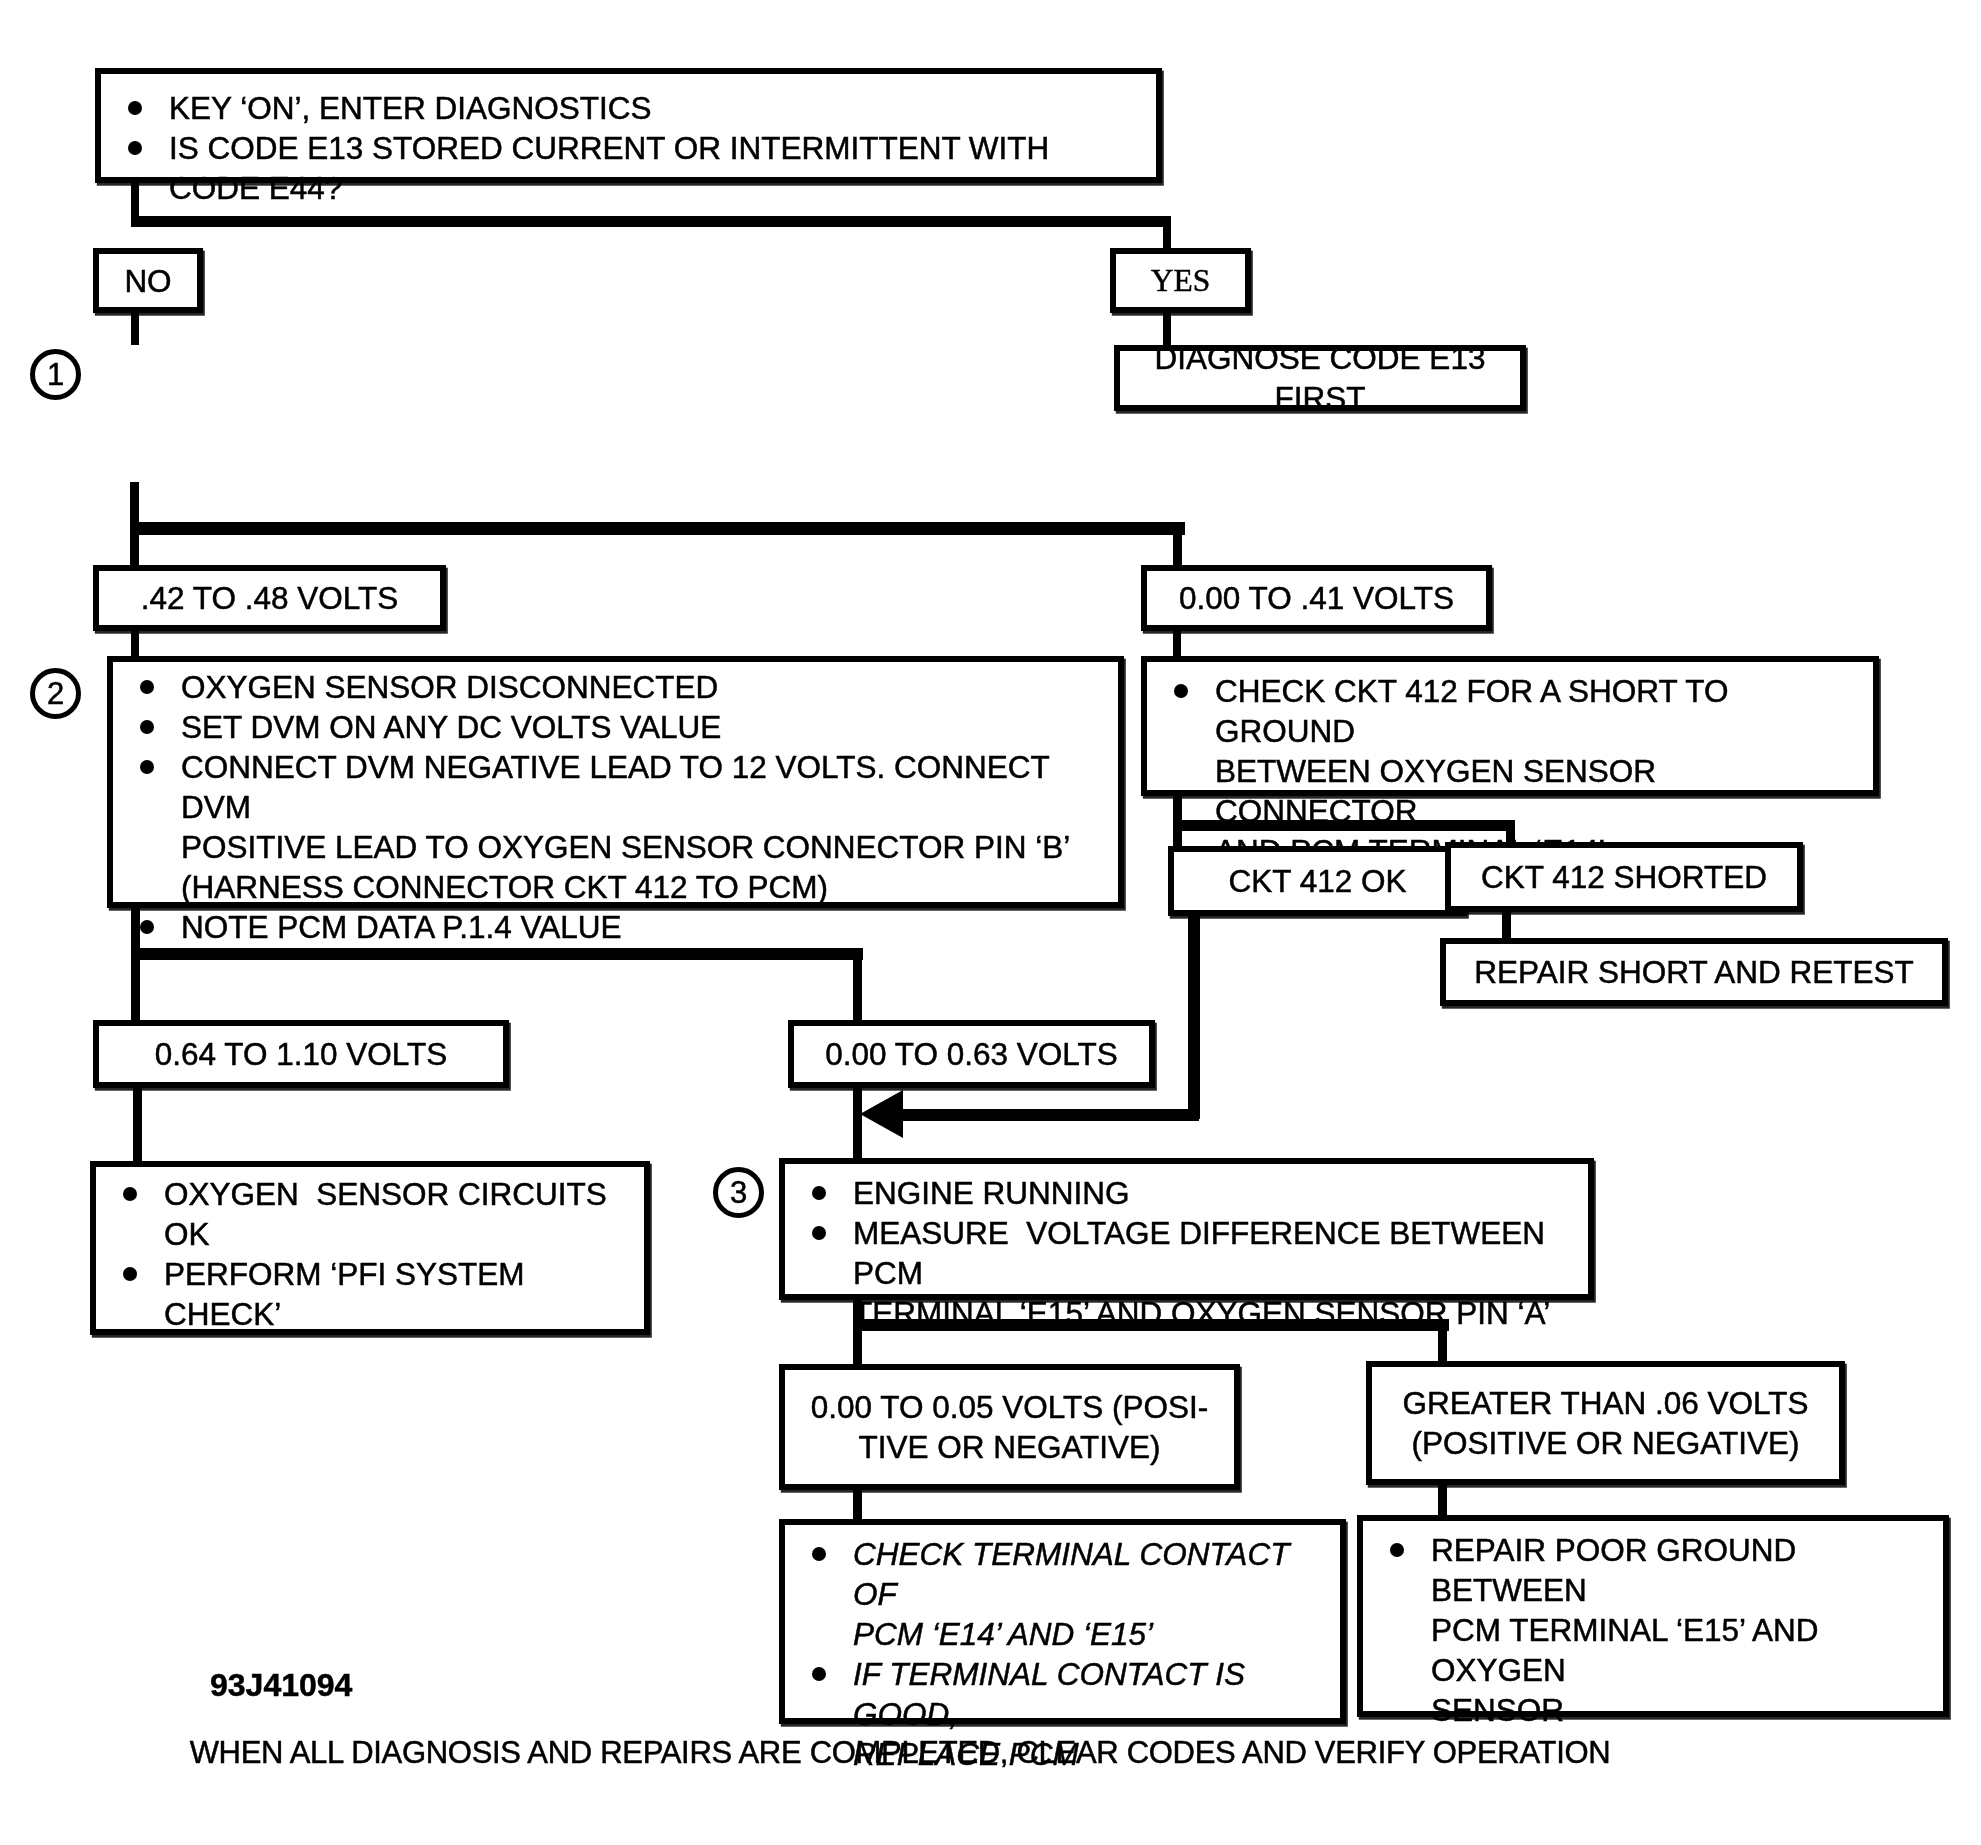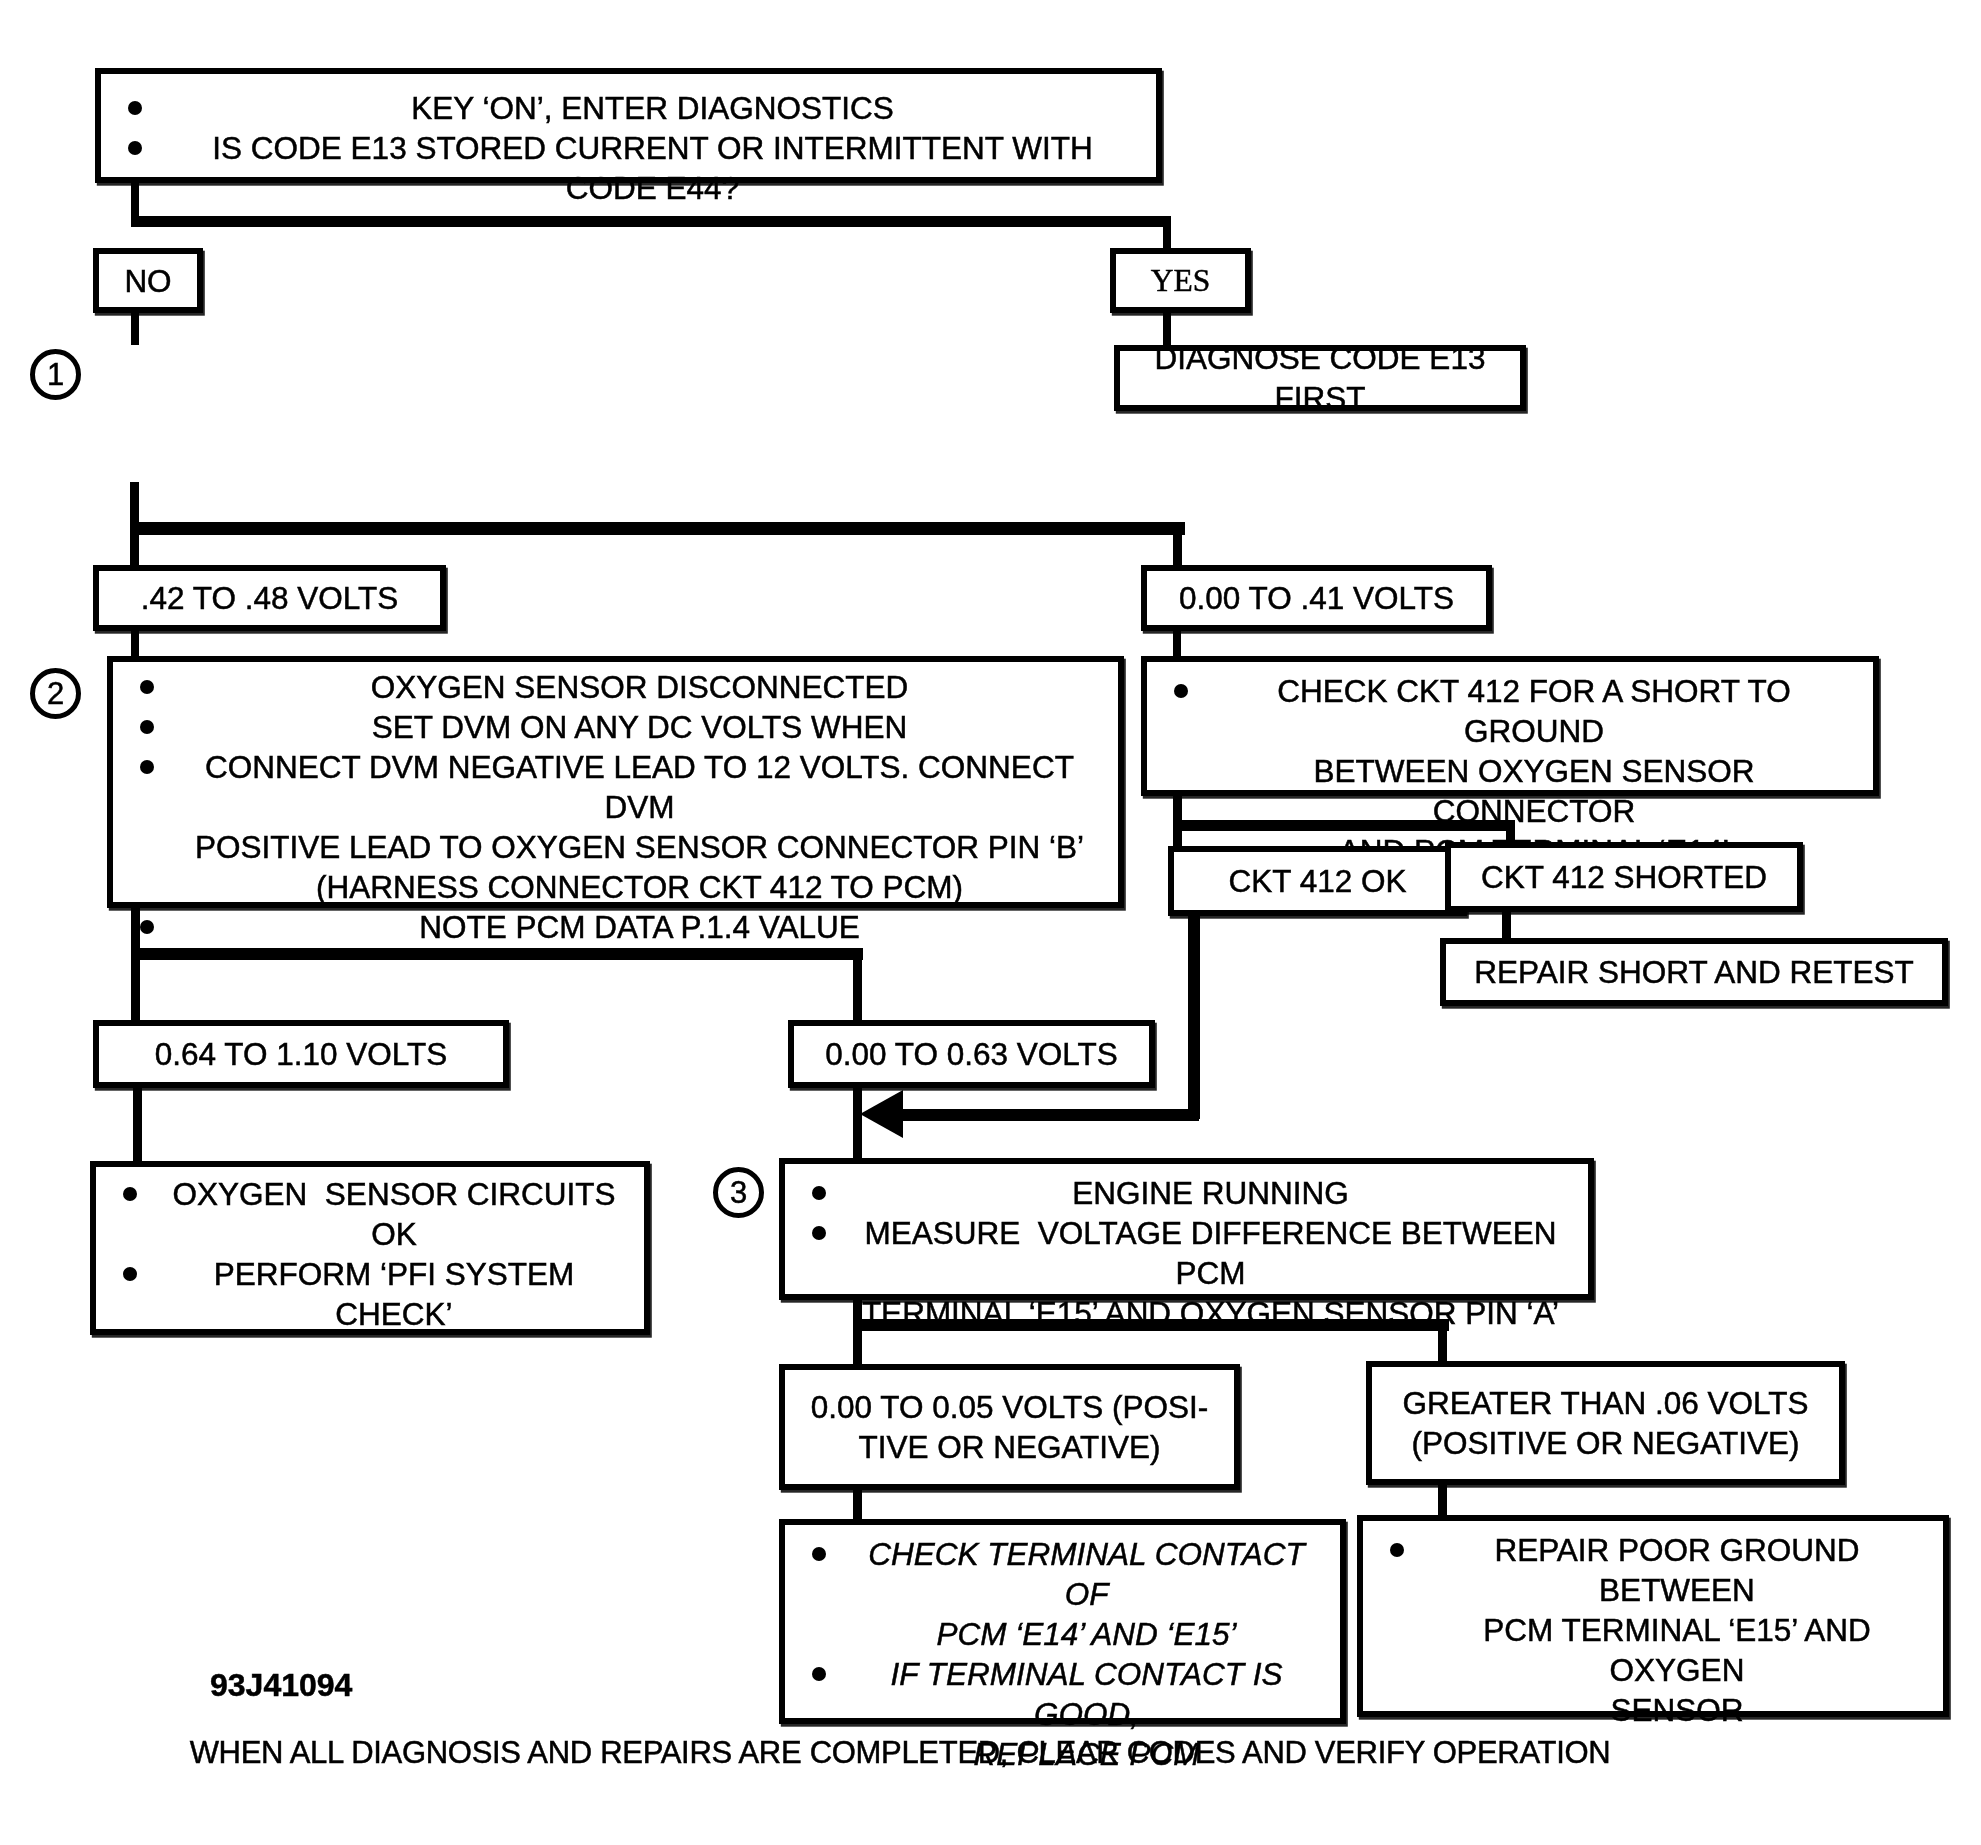--- a/index.html
+++ b/index.html
@@ -4,21 +4,21 @@
 <style>
   html,body{margin:0;padding:0;background:#fff;}
   #canvas{position:relative;width:1982px;height:1845px;background:#ffffff;overflow:hidden;
           font-family:"Liberation Sans","DejaVu Sans",sans-serif;color:#000;
           -webkit-text-stroke:0.5px #000;}
   .box{position:absolute;border:6.3px solid #000;background:#fff;box-sizing:border-box;
        font-size:31.5px;line-height:40px;box-shadow:1.8px 2.7px 0 rgba(0,0,0,0.85);}
   .lab{display:flex;align-items:center;justify-content:center;text-align:center;white-space:pre-line;}
   .line{position:absolute;background:#000;}
   ul.bl{margin:0;padding:9px 20px 0 0;list-style:none;}
-  .bl li{position:relative;padding-left:68px;text-align:center;}
+  .bl li{position:relative;padding-left:68px;}
   .dot{position:absolute;left:27px;top:12.6px;width:14.4px;height:14.4px;border-radius:50%;background:#000;}
   .bt{white-space:pre-wrap;}
   .circ{position:absolute;width:41px;height:41px;border:5.4px solid #000;border-radius:50%;background:#fff;
         display:flex;align-items:center;justify-content:center;font-size:31px;line-height:1;}
   .arrowhead{position:absolute;width:0;height:0;border-top:24px solid transparent;
              border-bottom:24px solid transparent;border-right:43px solid #000;}
   #b-start{left:95px;top:68px;width:1067px;height:115px;}
   #b-start ul.bl{padding-top:14.4px;}
   #b-no{left:93px;top:248px;width:110px;height:65px;}
   #b-yes{left:1110px;top:248px;width:141px;height:65px;font-family:Liberation Serif, serif;}
@@ -99,21 +99,21 @@
 
   <div class="box lab" id="b-v4248"><span>.42 TO .48 VOLTS</span></div>
   <div class="box lab" id="b-v00041"><span>0.00 TO .41 VOLTS</span></div>
 
   <div class="circ" id="c2">
       <span>2</span>
     </div>
   <div class="box" id="b-step2">
     <ul class="bl">
       <li><span class="dot"></span><span class="bt">OXYGEN SENSOR DISCONNECTED</span></li>
-      <li><span class="dot"></span><span class="bt">SET DVM ON ANY DC VOLTS WHEN</span></li>
+      <li><span class="dot"></span><span class="bt">SET DVM ON ANY DC VOLTS VALUE</span></li>
       <li><span class="dot"></span><span class="bt">CONNECT DVM NEGATIVE LEAD TO 12 VOLTS. CONNECT DVM
 POSITIVE LEAD TO OXYGEN SENSOR CONNECTOR PIN ‘B’
 (HARNESS CONNECTOR CKT 412 TO PCM)</span></li>
       <li><span class="dot"></span><span class="bt">NOTE PCM DATA P.1.4 VALUE</span></li>
     </ul>
   </div>
 
   <div class="box" id="b-check412">
     <ul class="bl">
       <li><span class="dot"></span><span class="bt">CHECK CKT 412 FOR A SHORT TO GROUND

